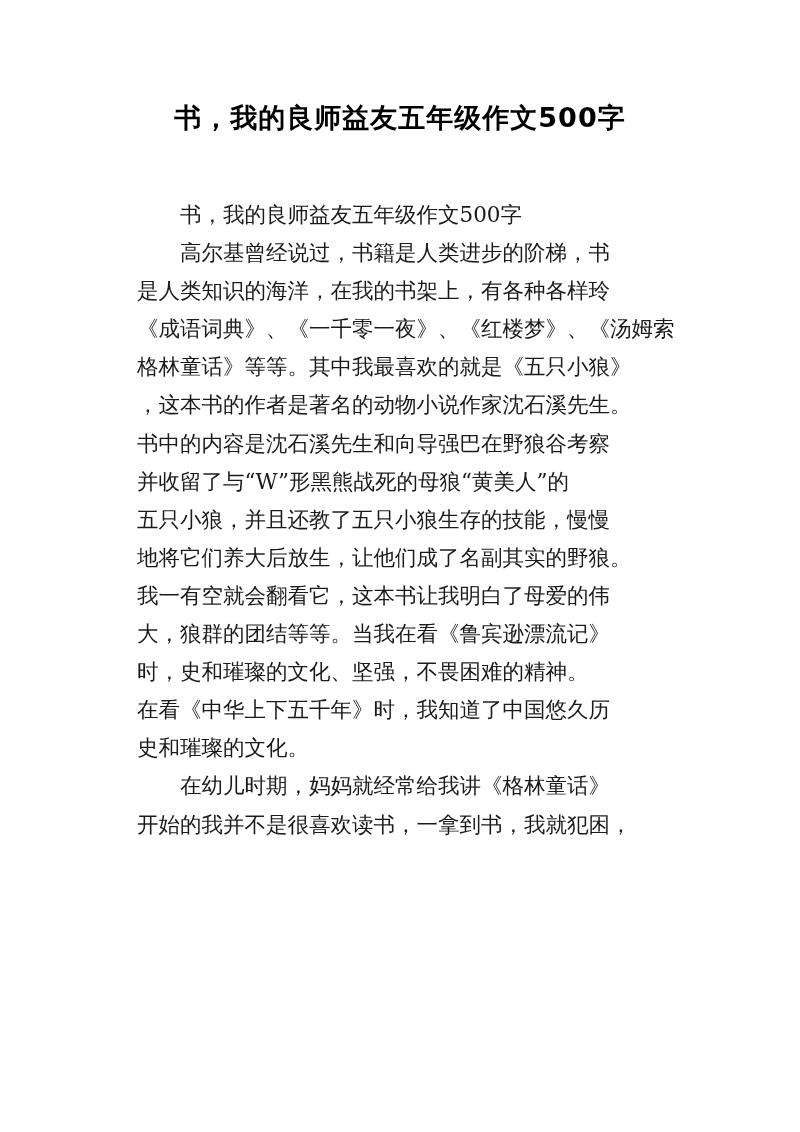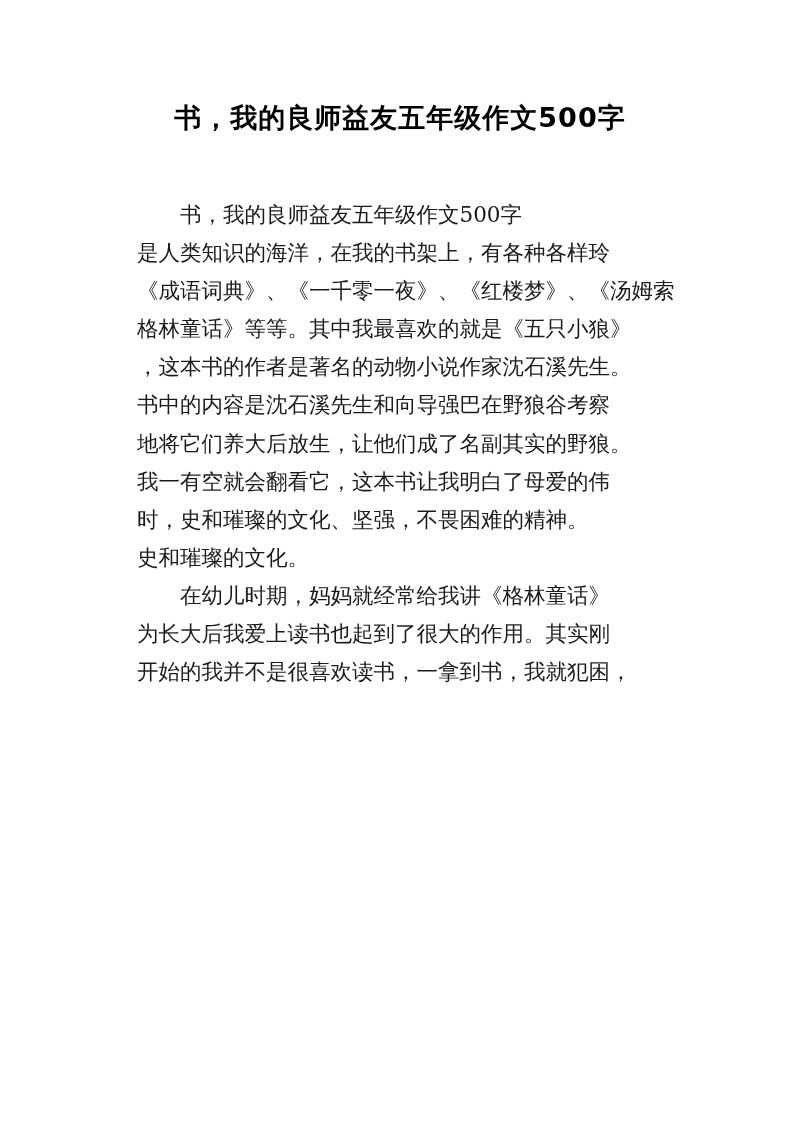--- a/index.html
+++ b/index.html
@@ -47,26 +47,30 @@
     }
   </style>
 </head>
 <body>
 
 <div>
   <h1 class="title" style="margin:0;">书，我的良师益友五年级作文500字</h1>
 
   <div class="body-text">
     <div class="line indent">书，我的良师益友五年级作文500字</div>
+    <div class="line indent">高尔基曾经说过，书籍是人类进步的阶梯，书</div>
     <div class="line">是人类知识的海洋，在我的书架上，有各种各样玲</div>
     <div class="line">《成语词典》、《一千零一夜》、《红楼梦》、《汤姆索</div>
     <div class="line">格林童话》等等。其中我最喜欢的就是《五只小狼》</div>
     <div class="line">，这本书的作者是著名的动物小说作家沈石溪先生。</div>
     <div class="line">书中的内容是沈石溪先生和向导强巴在野狼谷考察</div>
+    <div class="line">并收留了与“W”形黑熊战死的母狼“黄美人”的</div>
+    <div class="line">五只小狼，并且还教了五只小狼生存的技能，慢慢</div>
     <div class="line">地将它们养大后放生，让他们成了名副其实的野狼。</div>
     <div class="line">我一有空就会翻看它，这本书让我明白了母爱的伟</div>
+    <div class="line">大，狼群的团结等等。当我在看《鲁宾逊漂流记》</div>
     <div class="line">时，史和璀璨的文化、坚强，不畏困难的精神。</div>
+    <div class="line">在看《中华上下五千年》时，我知道了中国悠久历</div>
     <div class="line">史和璀璨的文化。</div>
     <div class="line indent">在幼儿时期，妈妈就经常给我讲《格林童话》</div>
-    <div class="line">为长大后我爱上读书也起到了很大的作用。其实刚</div>
     <div class="line">开始的我并不是很喜欢读书，一拿到书，我就犯困，</div>
   </div>
 </div>
 
 </body></html>

